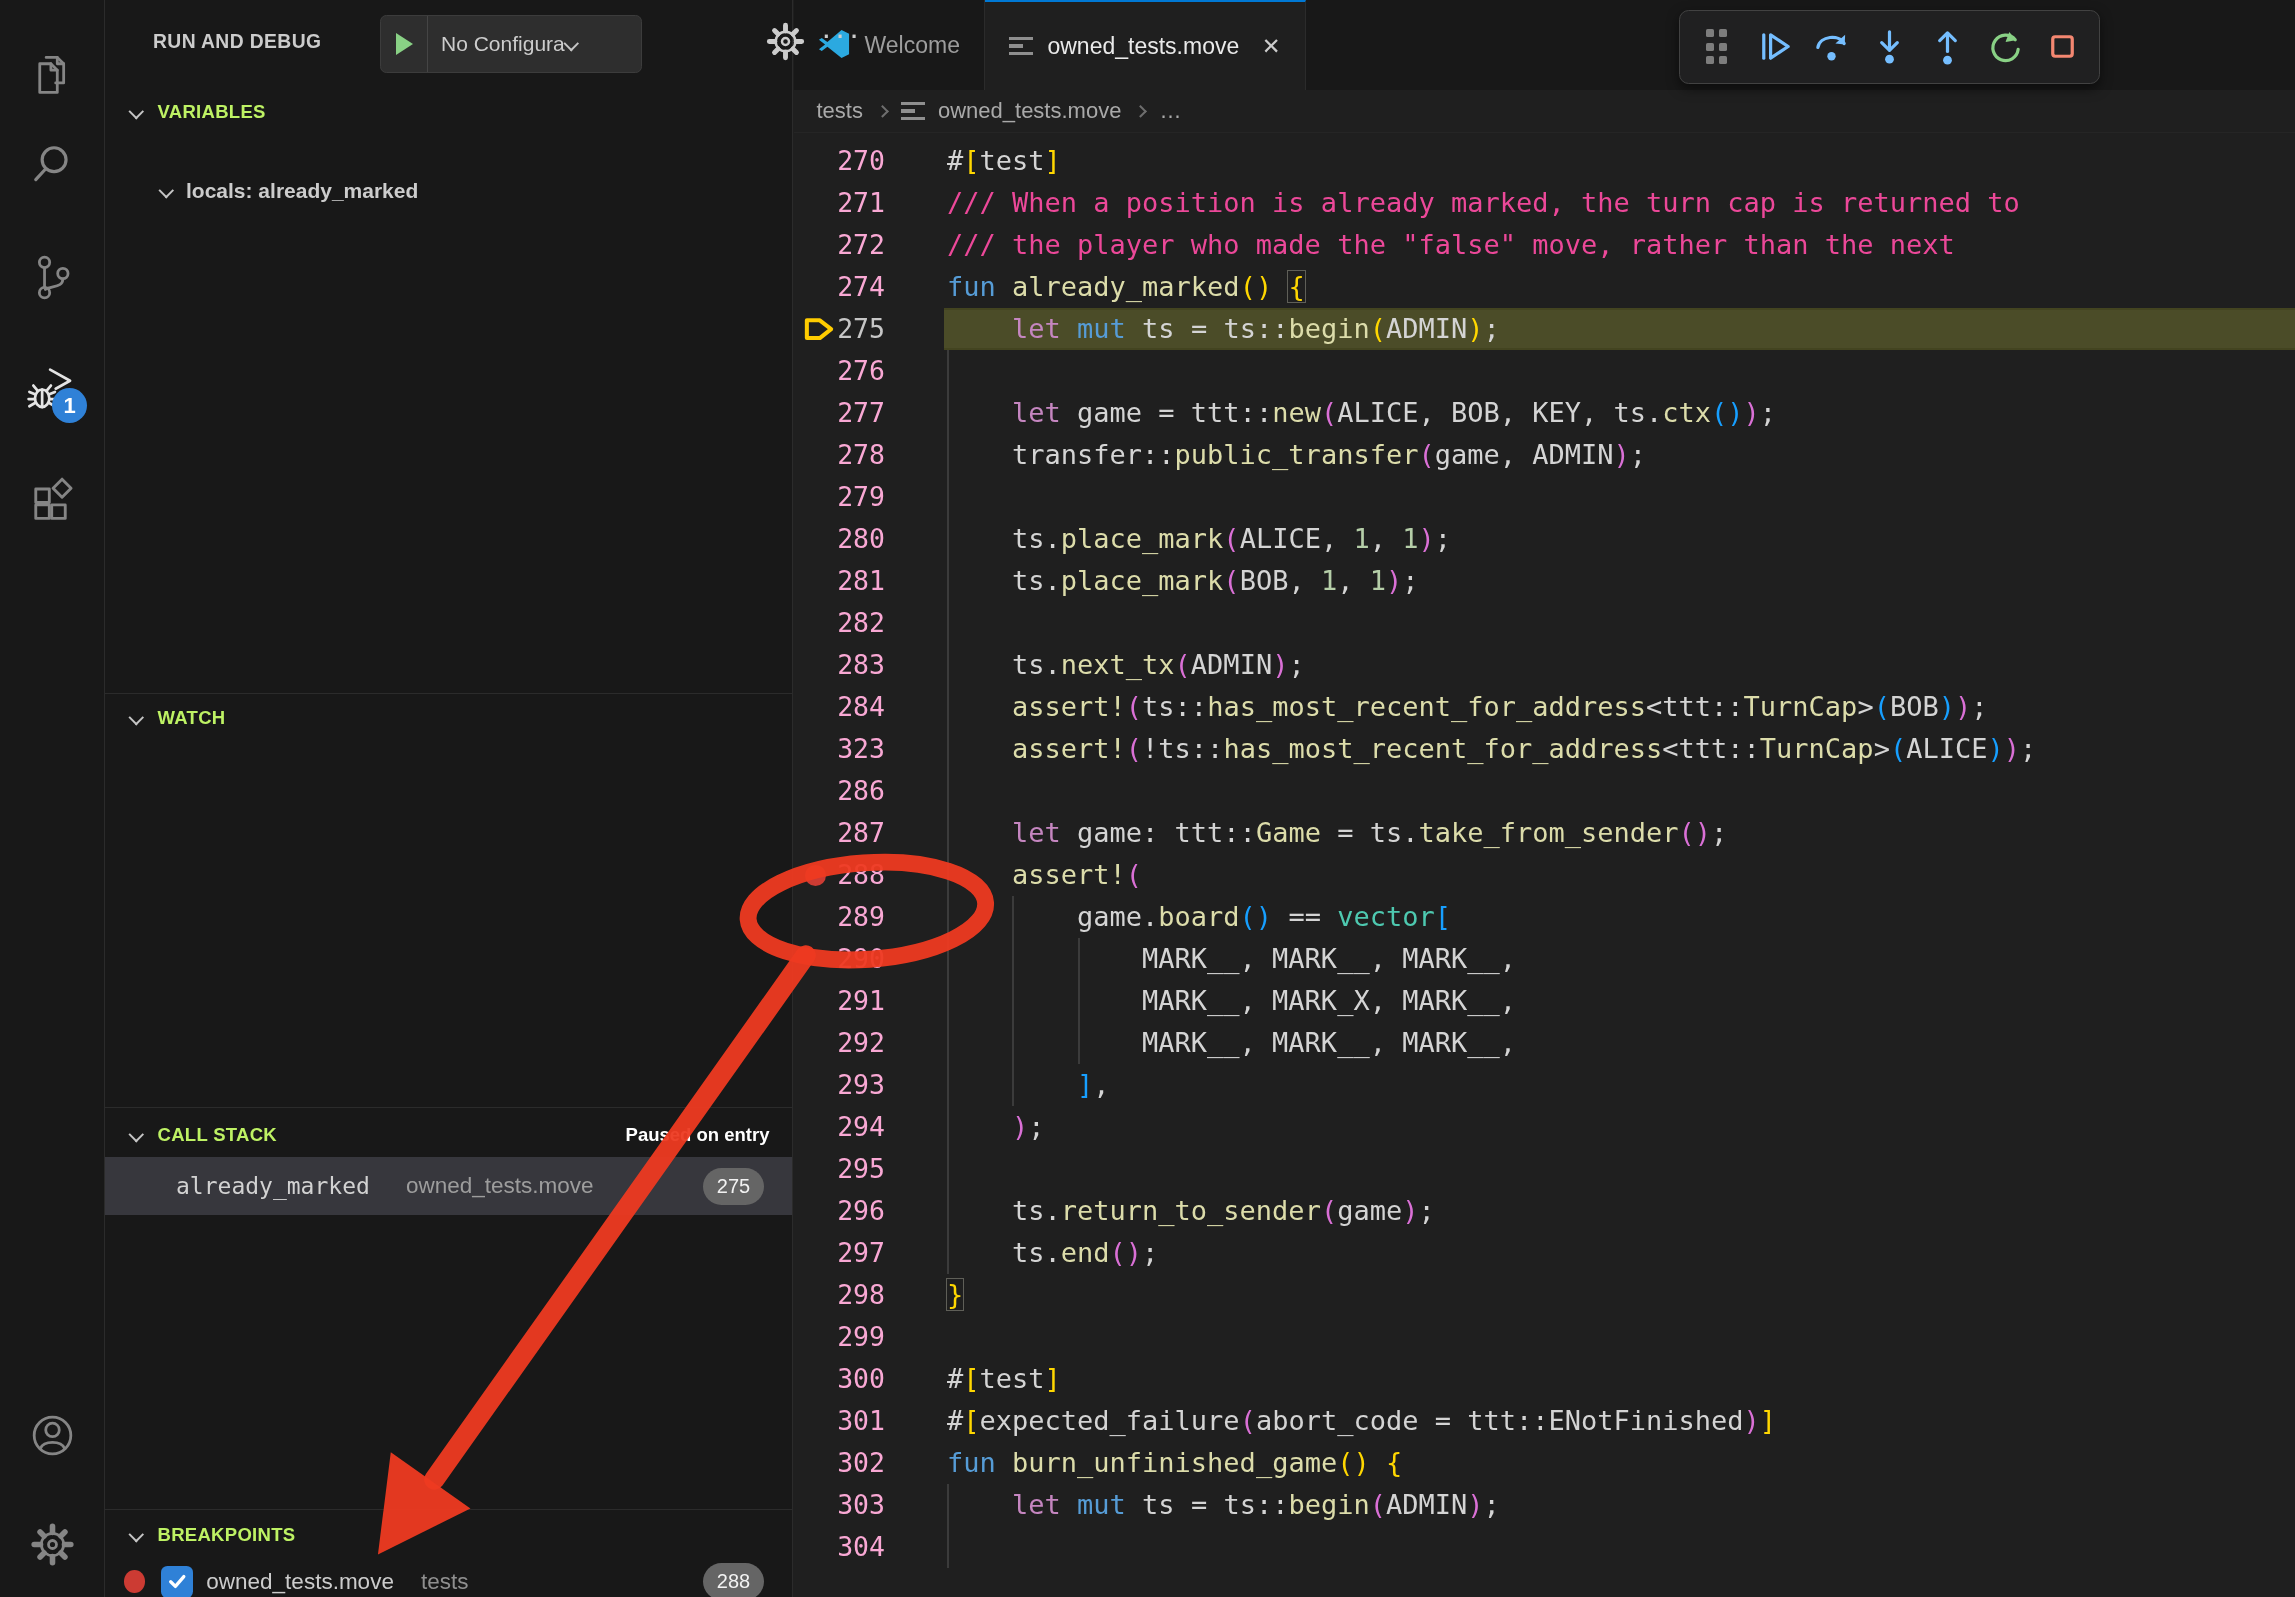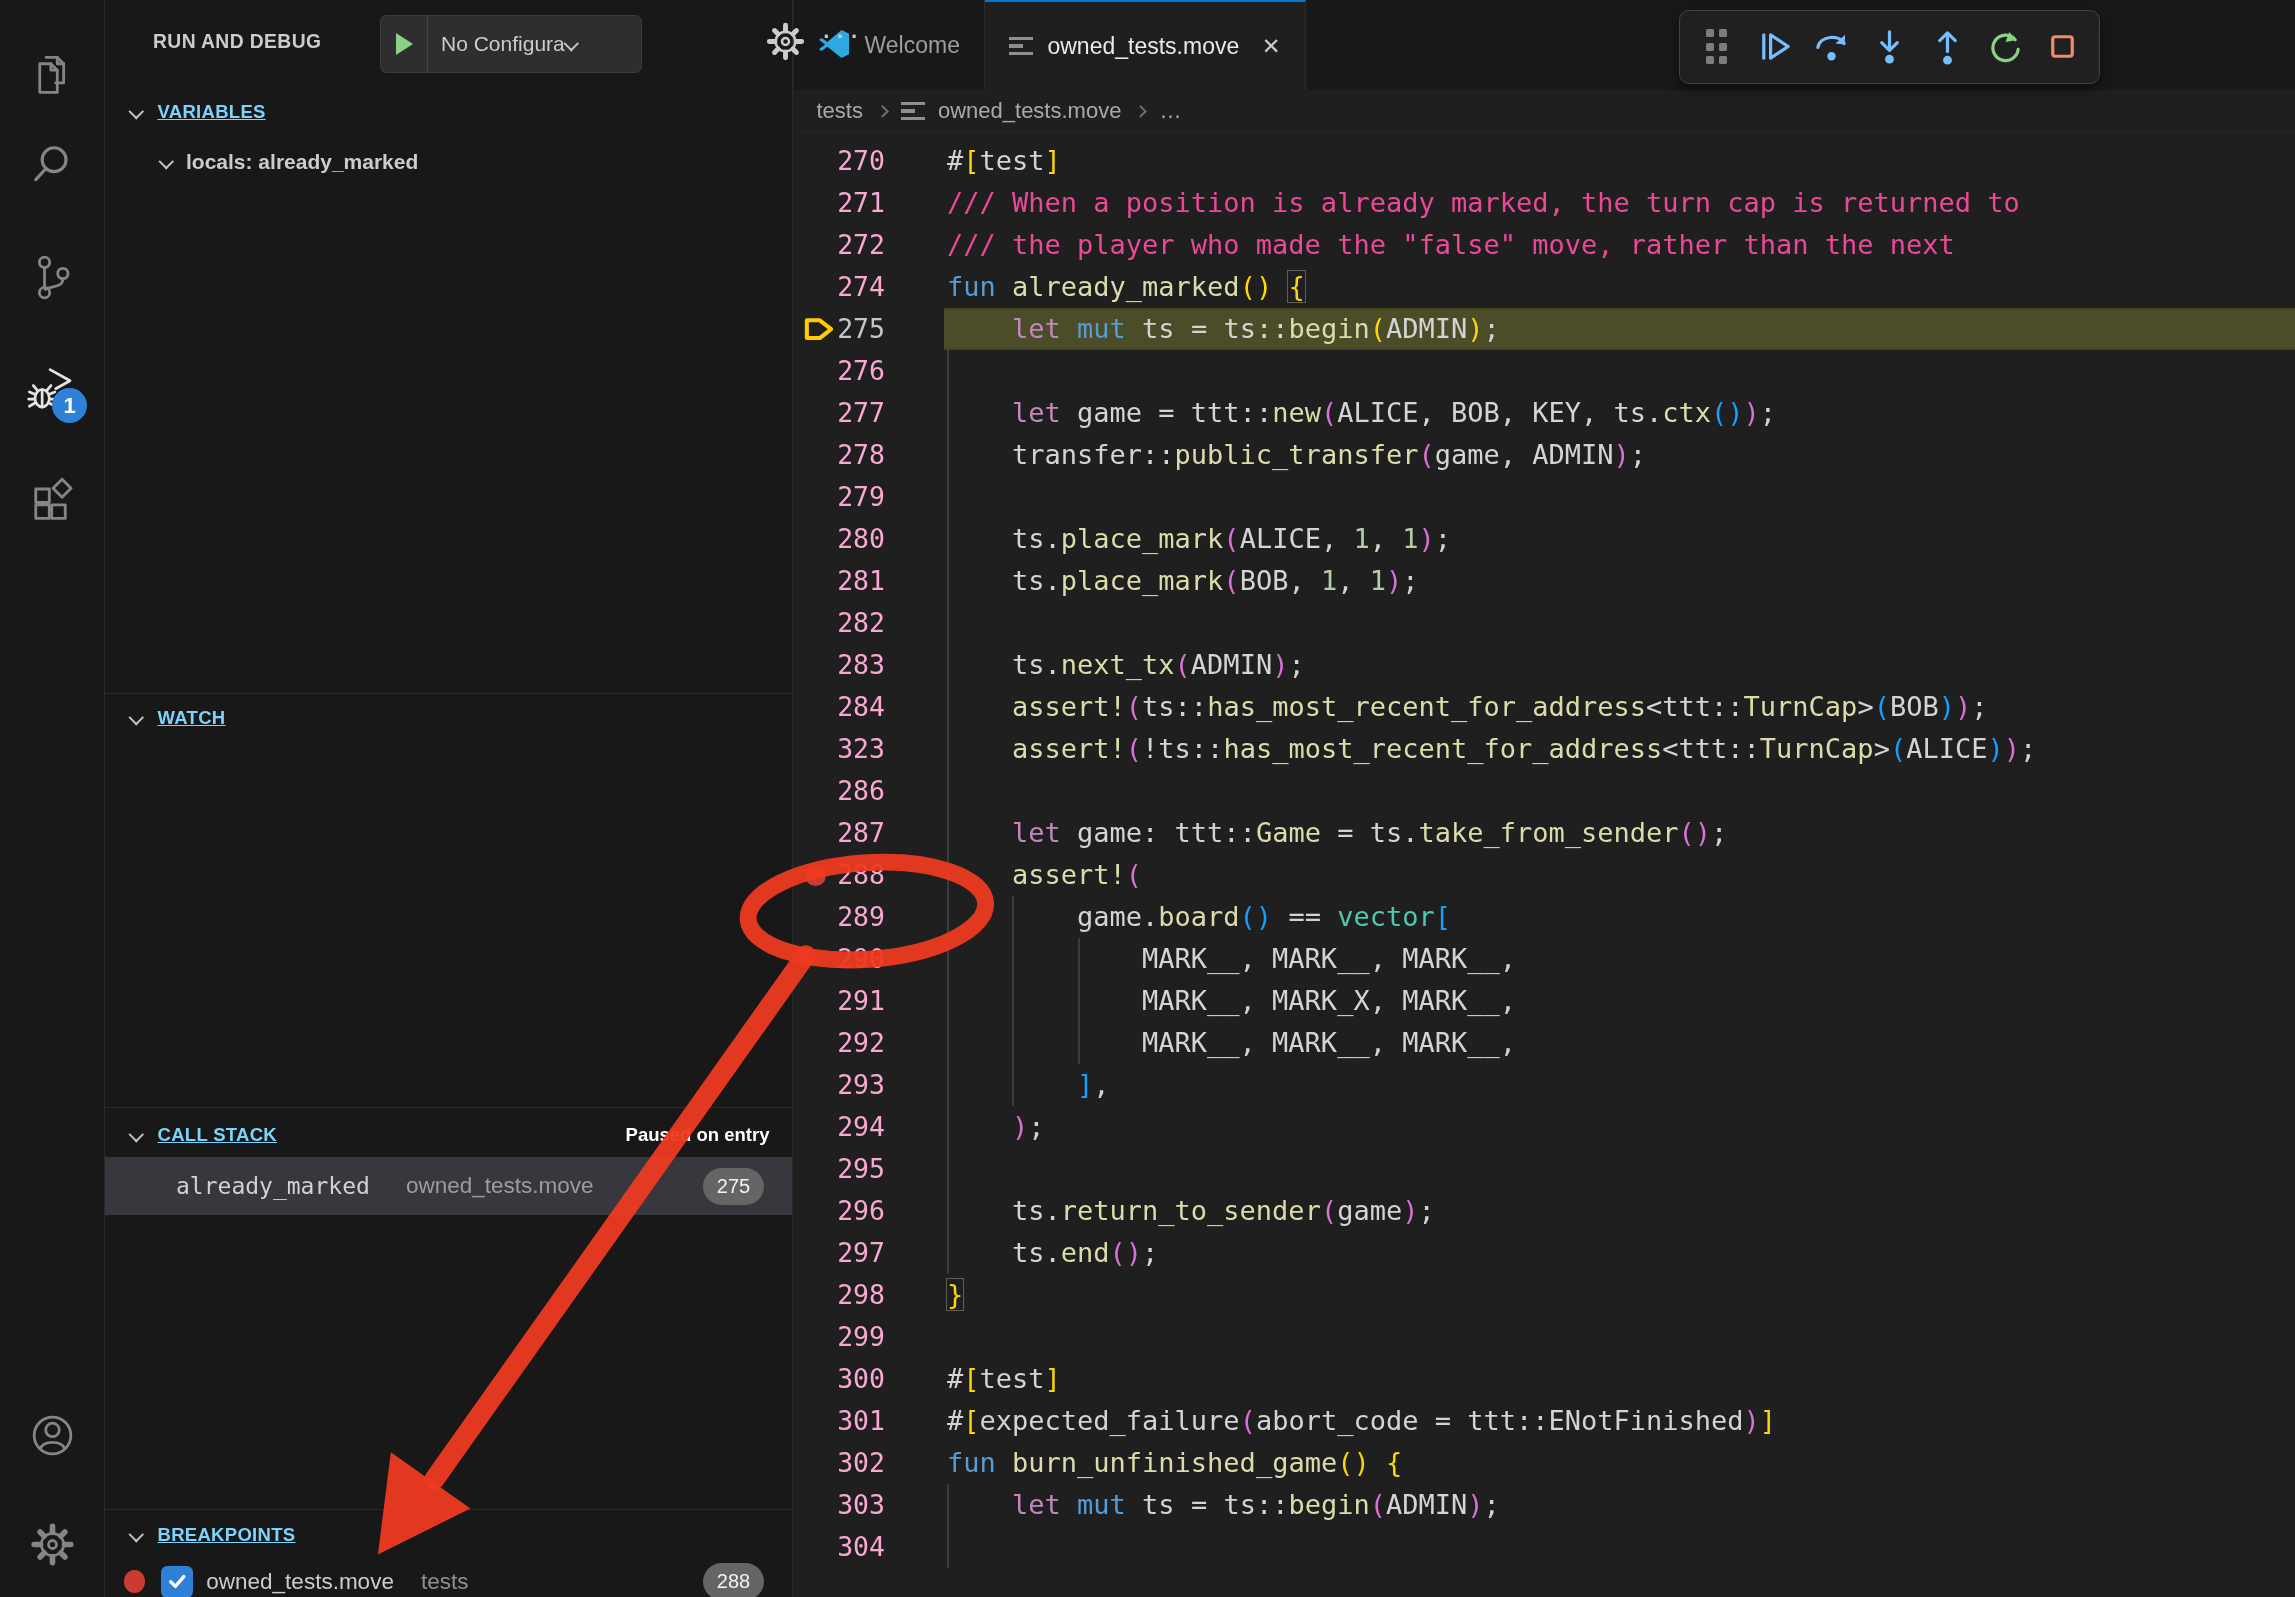--- a/index.html
+++ b/index.html
@@ -33,25 +33,25 @@
                white-space:nowrap; overflow:hidden; }
   .cfg-chevron { margin-left:1.6px; }
   .chev { display:inline-block; width:10.5px; height:10.5px; border-right:2.4px solid #c5c5c5;
           border-bottom:2.4px solid #c5c5c5; transform:rotate(45deg); }
   .sb-gear { position:absolute; left:658px; top:19.3px; width:45px; height:45px; }
   .sb-gear svg { width:45px; height:45px; }
   .sb-dots { position:absolute; left:716px; top:16px; font-size:32px; color:#cccccc; letter-spacing:3.2px; }
 
   .sect-head { position:absolute; left:0; width:100%; height:39px; display:flex;
                align-items:center; padding-left:26px; gap:16px; }
-  .sect-head .lbl { font-size:18.5px; font-weight:700; letter-spacing:0.3px; color:#7dd3fc;text-decoration:underline; }
+  .sect-head .lbl { font-size:18.5px; font-weight:700; letter-spacing:0.3px; color:#bef264; }
   .divider { position:absolute; left:0; width:100%; height:0.8px; background:#2b2b2b; }
 
   .tree-row { position:absolute; left:0; width:100%; height:39px; display:flex;
-              align-items:center; padding-left:56px; gap:14.5px; }
+              align-items:center; padding-left:56px; gap:14.5px;margin-top:29px; }
   .tree-row .lbl { font-size:21px; font-weight:600; color:#cccccc; }
 
   .paused { position:absolute; right:22.5px; top:0; height:39px; display:flex; align-items:center;
             font-size:18.5px; font-weight:700; color:#ffffff; }
 
   .frame-row { position:absolute; left:0; width:100%; height:58px; background:#37373d;
                display:flex; align-items:center; }
   .frame-fn { font-family:"DejaVu Sans Mono",monospace; font-size:23px; color:#d2d2d2;
               margin-left:71px; }
   .frame-file { font-size:22.5px; color:#9d9d9d; margin-left:36px; }

